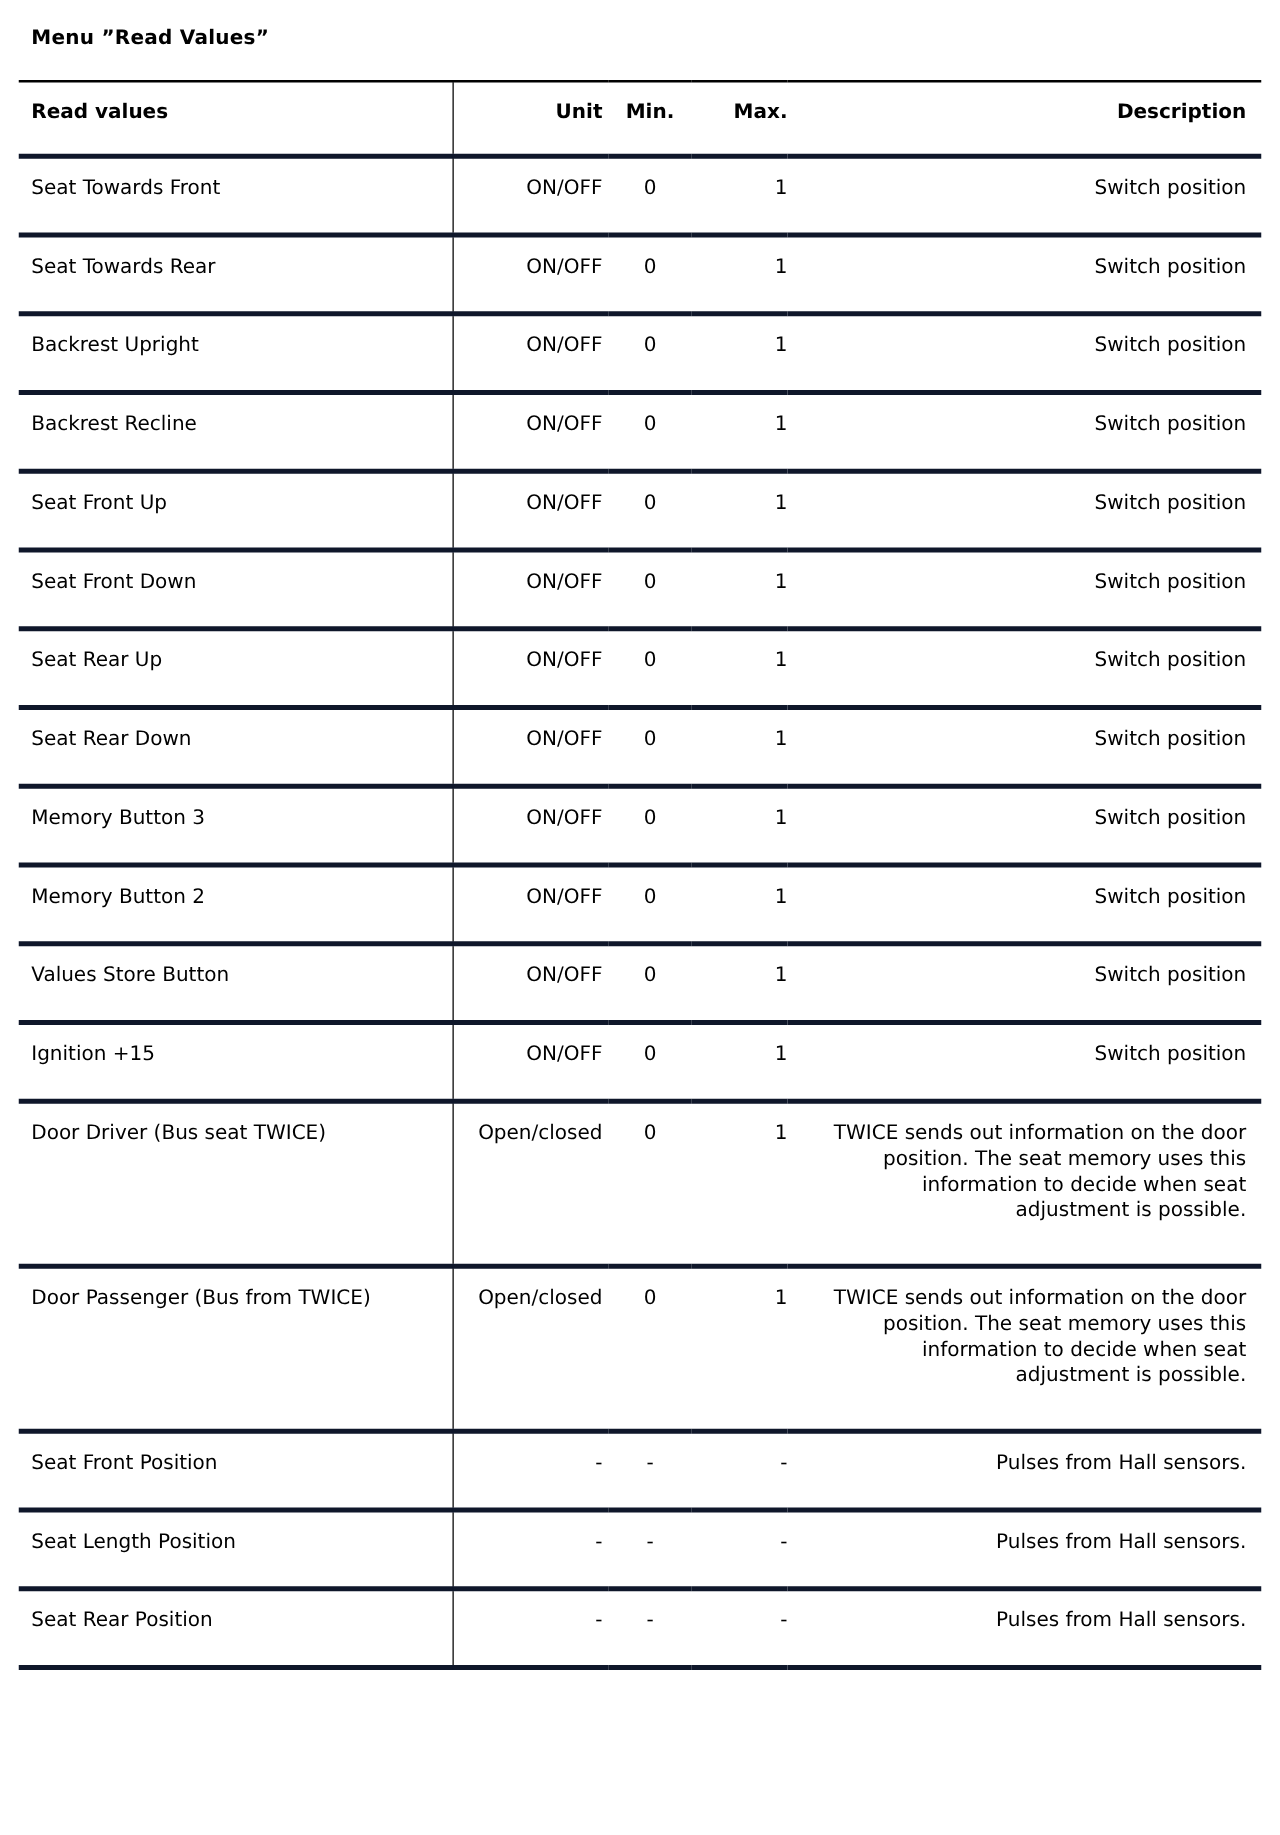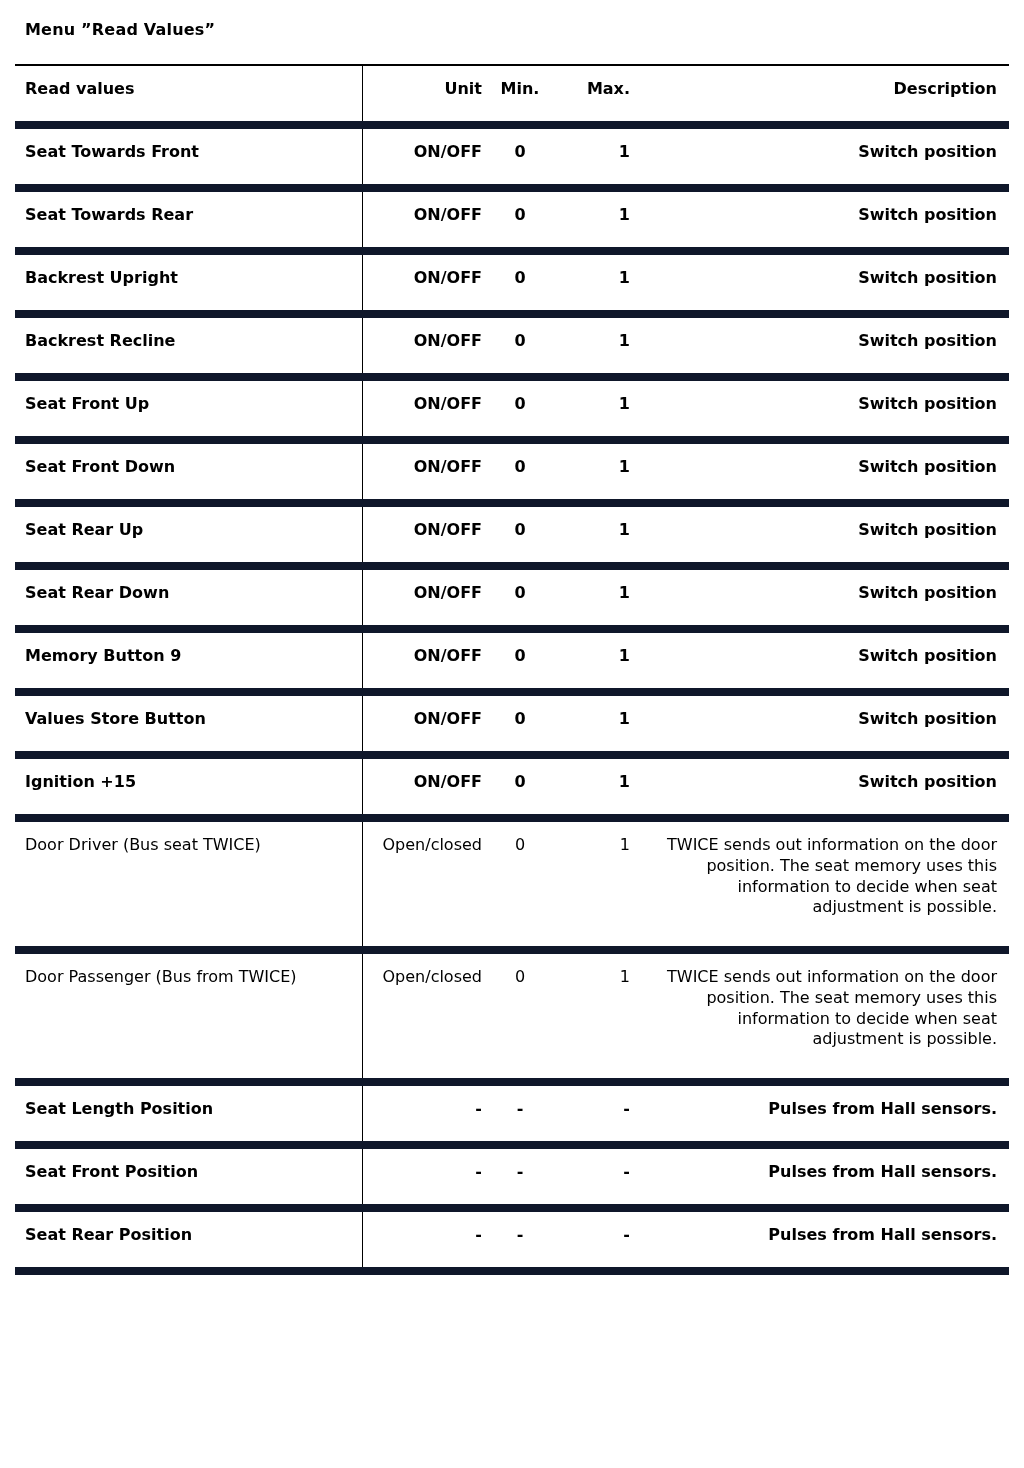--- a/index.html
+++ b/index.html
@@ -23,32 +23,32 @@
     letter-spacing: 0.2px;
   }
   table.read-values {
     width: 994px;
     border-collapse: collapse;
     table-layout: fixed;
     border-top: 2px solid #000;
     border-bottom: 2px solid #000;
   }
   table.read-values tr {
-    border-bottom: 8px solid #0f172a;
+    border-bottom: 4px solid #0f172a;
   }
   th, td {
     font-size: 16px;
     vertical-align: top;
     padding-top: 13px;
     padding-bottom: 12px;
     line-height: 1.3;
     overflow: hidden;
   }
   thead tr { height: 60px; }
-  tbody tr.simple { height: 63px; font-weight: bold; }
+  tbody tr.simple { height: 63px; }
   tbody tr.tall { height: 132px; }
   .col-name {
     text-align: left;
     padding-left: 10px;
     padding-right: 8px;
     border-right: 1px solid #000;
   }
   .col-unit {
     text-align: right;
     padding-right: 5px;
@@ -136,21 +136,28 @@
           <td class="col-desc">Switch position</td>
         </tr>
         <tr class="simple">
           <td class="col-name">Seat Rear Down</td>
           <td class="col-unit">ON/OFF</td>
           <td class="col-min">0</td>
           <td class="col-max">1</td>
           <td class="col-desc">Switch position</td>
         </tr>
         <tr class="simple">
-          <td class="col-name">Memory Button 9</td>
+          <td class="col-name">Memory Button 3</td>
+          <td class="col-unit">ON/OFF</td>
+          <td class="col-min">0</td>
+          <td class="col-max">1</td>
+          <td class="col-desc">Switch position</td>
+        </tr>
+        <tr class="simple">
+          <td class="col-name">Memory Button 2</td>
           <td class="col-unit">ON/OFF</td>
           <td class="col-min">0</td>
           <td class="col-max">1</td>
           <td class="col-desc">Switch position</td>
         </tr>
         <tr class="simple">
           <td class="col-name">Values Store Button</td>
           <td class="col-unit">ON/OFF</td>
           <td class="col-min">0</td>
           <td class="col-max">1</td>
@@ -169,36 +176,36 @@
           <td class="col-min">0</td>
           <td class="col-max">1</td>
           <td class="col-desc">TWICE sends out information on the door position. The seat memory uses this information to decide when seat adjustment is possible.</td>
         </tr>
         <tr class="tall">
           <td class="col-name">Door Passenger (Bus from TWICE)</td>
           <td class="col-unit">Open/closed</td>
           <td class="col-min">0</td>
           <td class="col-max">1</td>
           <td class="col-desc">TWICE sends out information on the door position. The seat memory uses this information to decide when seat adjustment is possible.</td>
+        </tr>
+        <tr class="simple">
+          <td class="col-name">Seat Front Position</td>
+          <td class="col-unit">-</td>
+          <td class="col-min">-</td>
+          <td class="col-max">-</td>
+          <td class="col-desc">Pulses from Hall sensors.</td>
         </tr>
         <tr class="simple">
           <td class="col-name">Seat Length Position</td>
           <td class="col-unit">-</td>
           <td class="col-min">-</td>
           <td class="col-max">-</td>
           <td class="col-desc">Pulses from Hall sensors.</td>
         </tr>
         <tr class="simple">
-          <td class="col-name">Seat Front Position</td>
-          <td class="col-unit">-</td>
-          <td class="col-min">-</td>
-          <td class="col-max">-</td>
-          <td class="col-desc">Pulses from Hall sensors.</td>
-        </tr>
-        <tr class="simple">
           <td class="col-name">Seat Rear Position</td>
           <td class="col-unit">-</td>
           <td class="col-min">-</td>
           <td class="col-max">-</td>
           <td class="col-desc">Pulses from Hall sensors.</td>
         </tr>
       </tbody>
   </table>
 </div>
 

